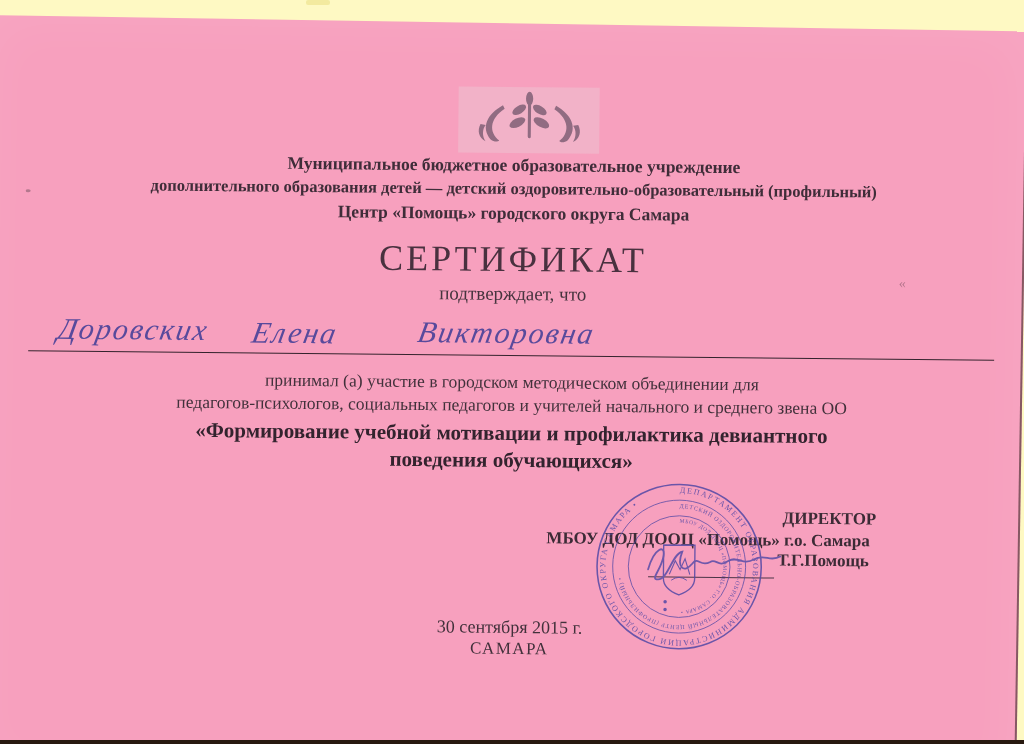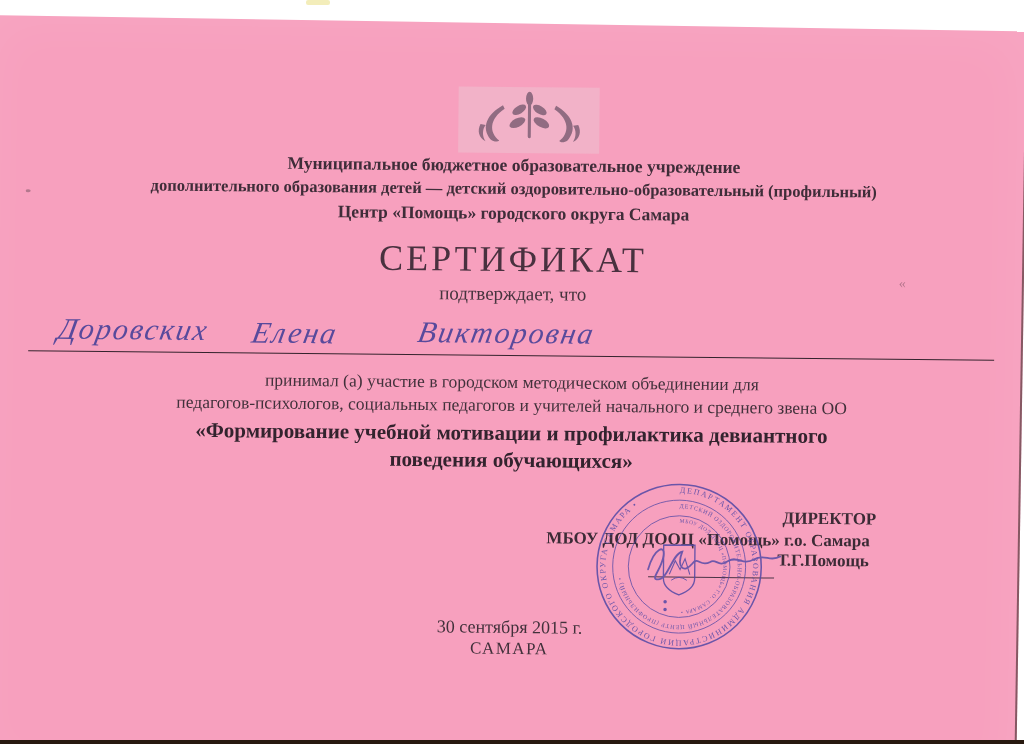--- a/index.html
+++ b/index.html
@@ -1,17 +1,17 @@
 <!DOCTYPE html>
 <html><head>
 <meta charset="utf-8">
 <style>
   html,body{margin:0;padding:0;}
   body{background:#e8e8e4;font-family:"Liberation Serif","DejaVu Serif",serif;}
-  .screen{position:relative;width:1024px;height:744px;overflow:hidden;background:#ffffff;margin:0 auto;}
+  .screen{position:relative;width:1024px;height:744px;overflow:hidden;background:#fef9c3;margin:0 auto;}
 
   
   .paper-bg{
     position:absolute;left:-12px;top:15px;width:1038px;height:762px;
     background:#f7a0be;
     transform:rotate(0.9deg);transform-origin:0 0;
     border-right:2px solid rgba(58,40,38,.6);
     box-shadow:inset 0 0 60px rgba(255,255,255,.08);
   }
   .scan-bottom-edge{position:absolute;left:0;top:740px;width:1024px;height:4px;background:#27190f;z-index:40;}

